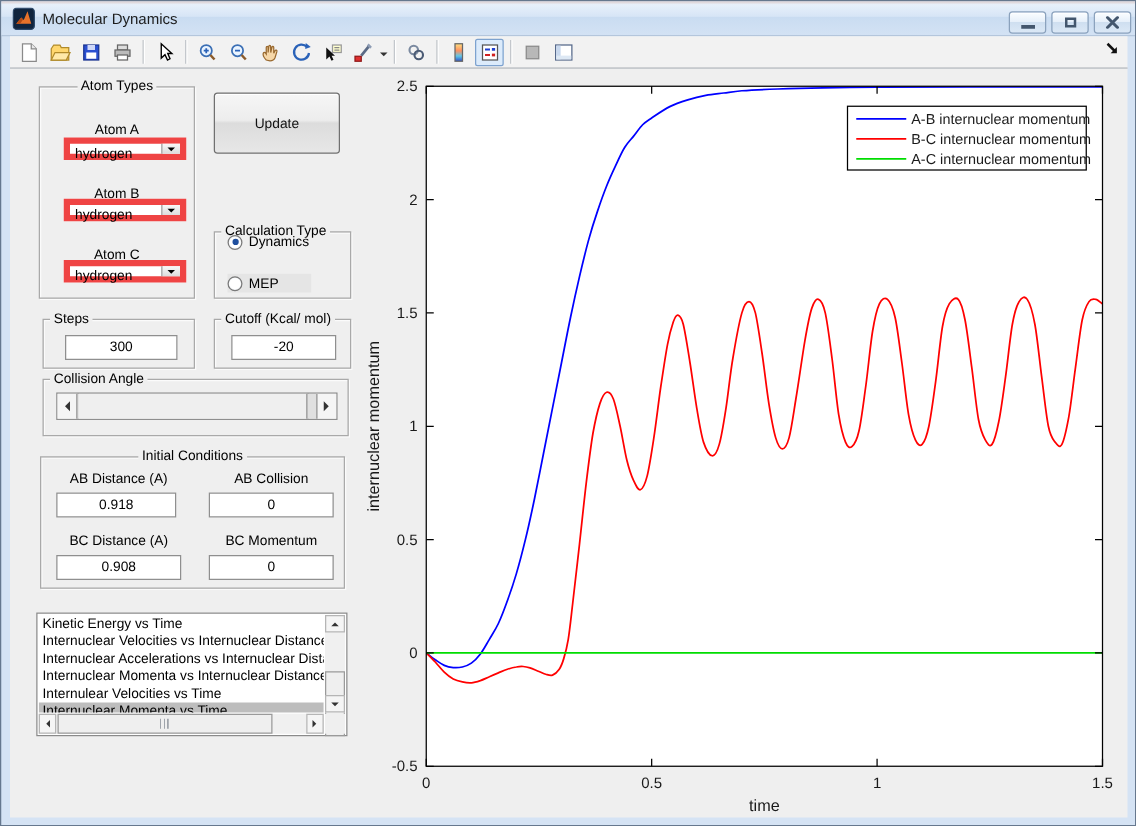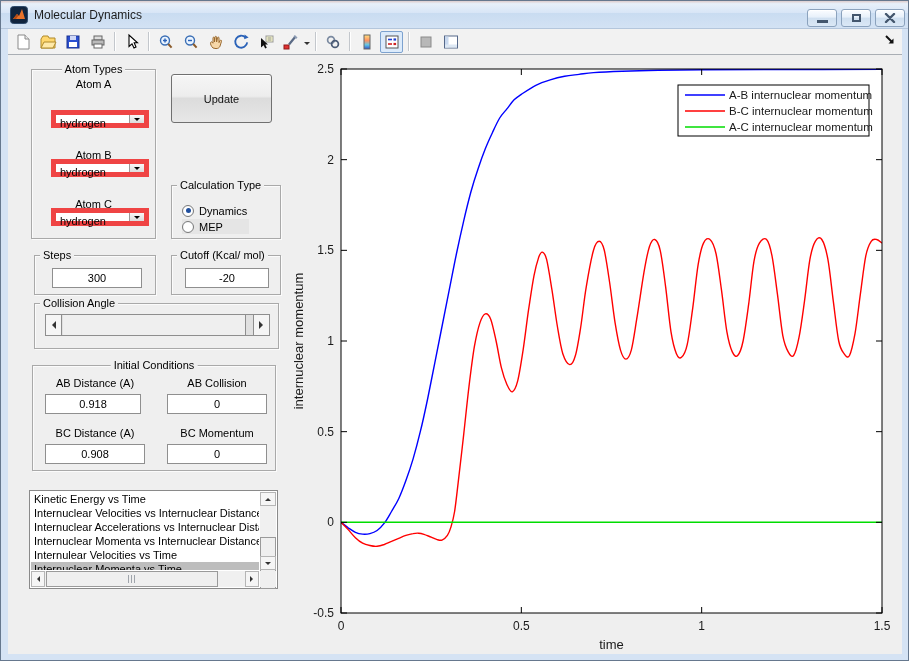--- a/index.html
+++ b/index.html
@@ -230,21 +230,21 @@
     <span class="overflow"><svg width="14" height="14">
           <line x1="3" y1="3" x2="9" y2="9" stroke="#111" stroke-width="2"></line>
           <polygon points="10.5,10.5 5.5,10.5 10.5,5.5" fill="#111"></polygon>
         </svg></span>
   </div>
 
   <div class="client"></div>
 
   <div class="gb" style="left:30px;top:68px;width:125px;height:170px">
     <span class="gbt center">Atom Types</span>
-    <span class="lbl" style="left:0;right:0;top:8px">Atom A</span>
+    <span class="lbl" style="left:0;right:0;top:28px">Atom A</span>
     <div class="combo" style="left:19px;top:40px;width:98px">
       <span class="combo-text">hydrogen</span>
       <span class="combo-btn">
           <i class="tri-d"></i>
         </span>
     </div>
     <span class="lbl" style="left:0;right:0;top:79px">Atom B</span>
     <div class="combo" style="left:19px;top:89px;width:98px">
       <span class="combo-text">hydrogen</span>
       <span class="combo-btn">
@@ -258,21 +258,21 @@
           <i class="tri-d"></i>
         </span>
     </div>
   </div>
 
   <div class="btn" style="left:170px;top:73px;width:101px;height:49px">Update</div>
 
 
   <div class="gb" style="left:170px;top:184px;width:110px;height:54px">
     <span class="gbt left">Calculation Type</span>
-    <div class="radio-row" style="left:10px;top:17px" id="radio-dynamics">
+    <div class="radio-row" style="left:10px;top:0" id="radio-dynamics">
       <span class="radio sel"></span>
       <span>Dynamics</span>
     </div>
     <div class="radio-row grayband" style="left:10px;top:33px" id="radio-mep">
       <span class="radio"></span>
       <span>MEP</span>
     </div>
   </div>
 
   <div class="gb" style="left:33px;top:254px;width:122px;height:40px">

